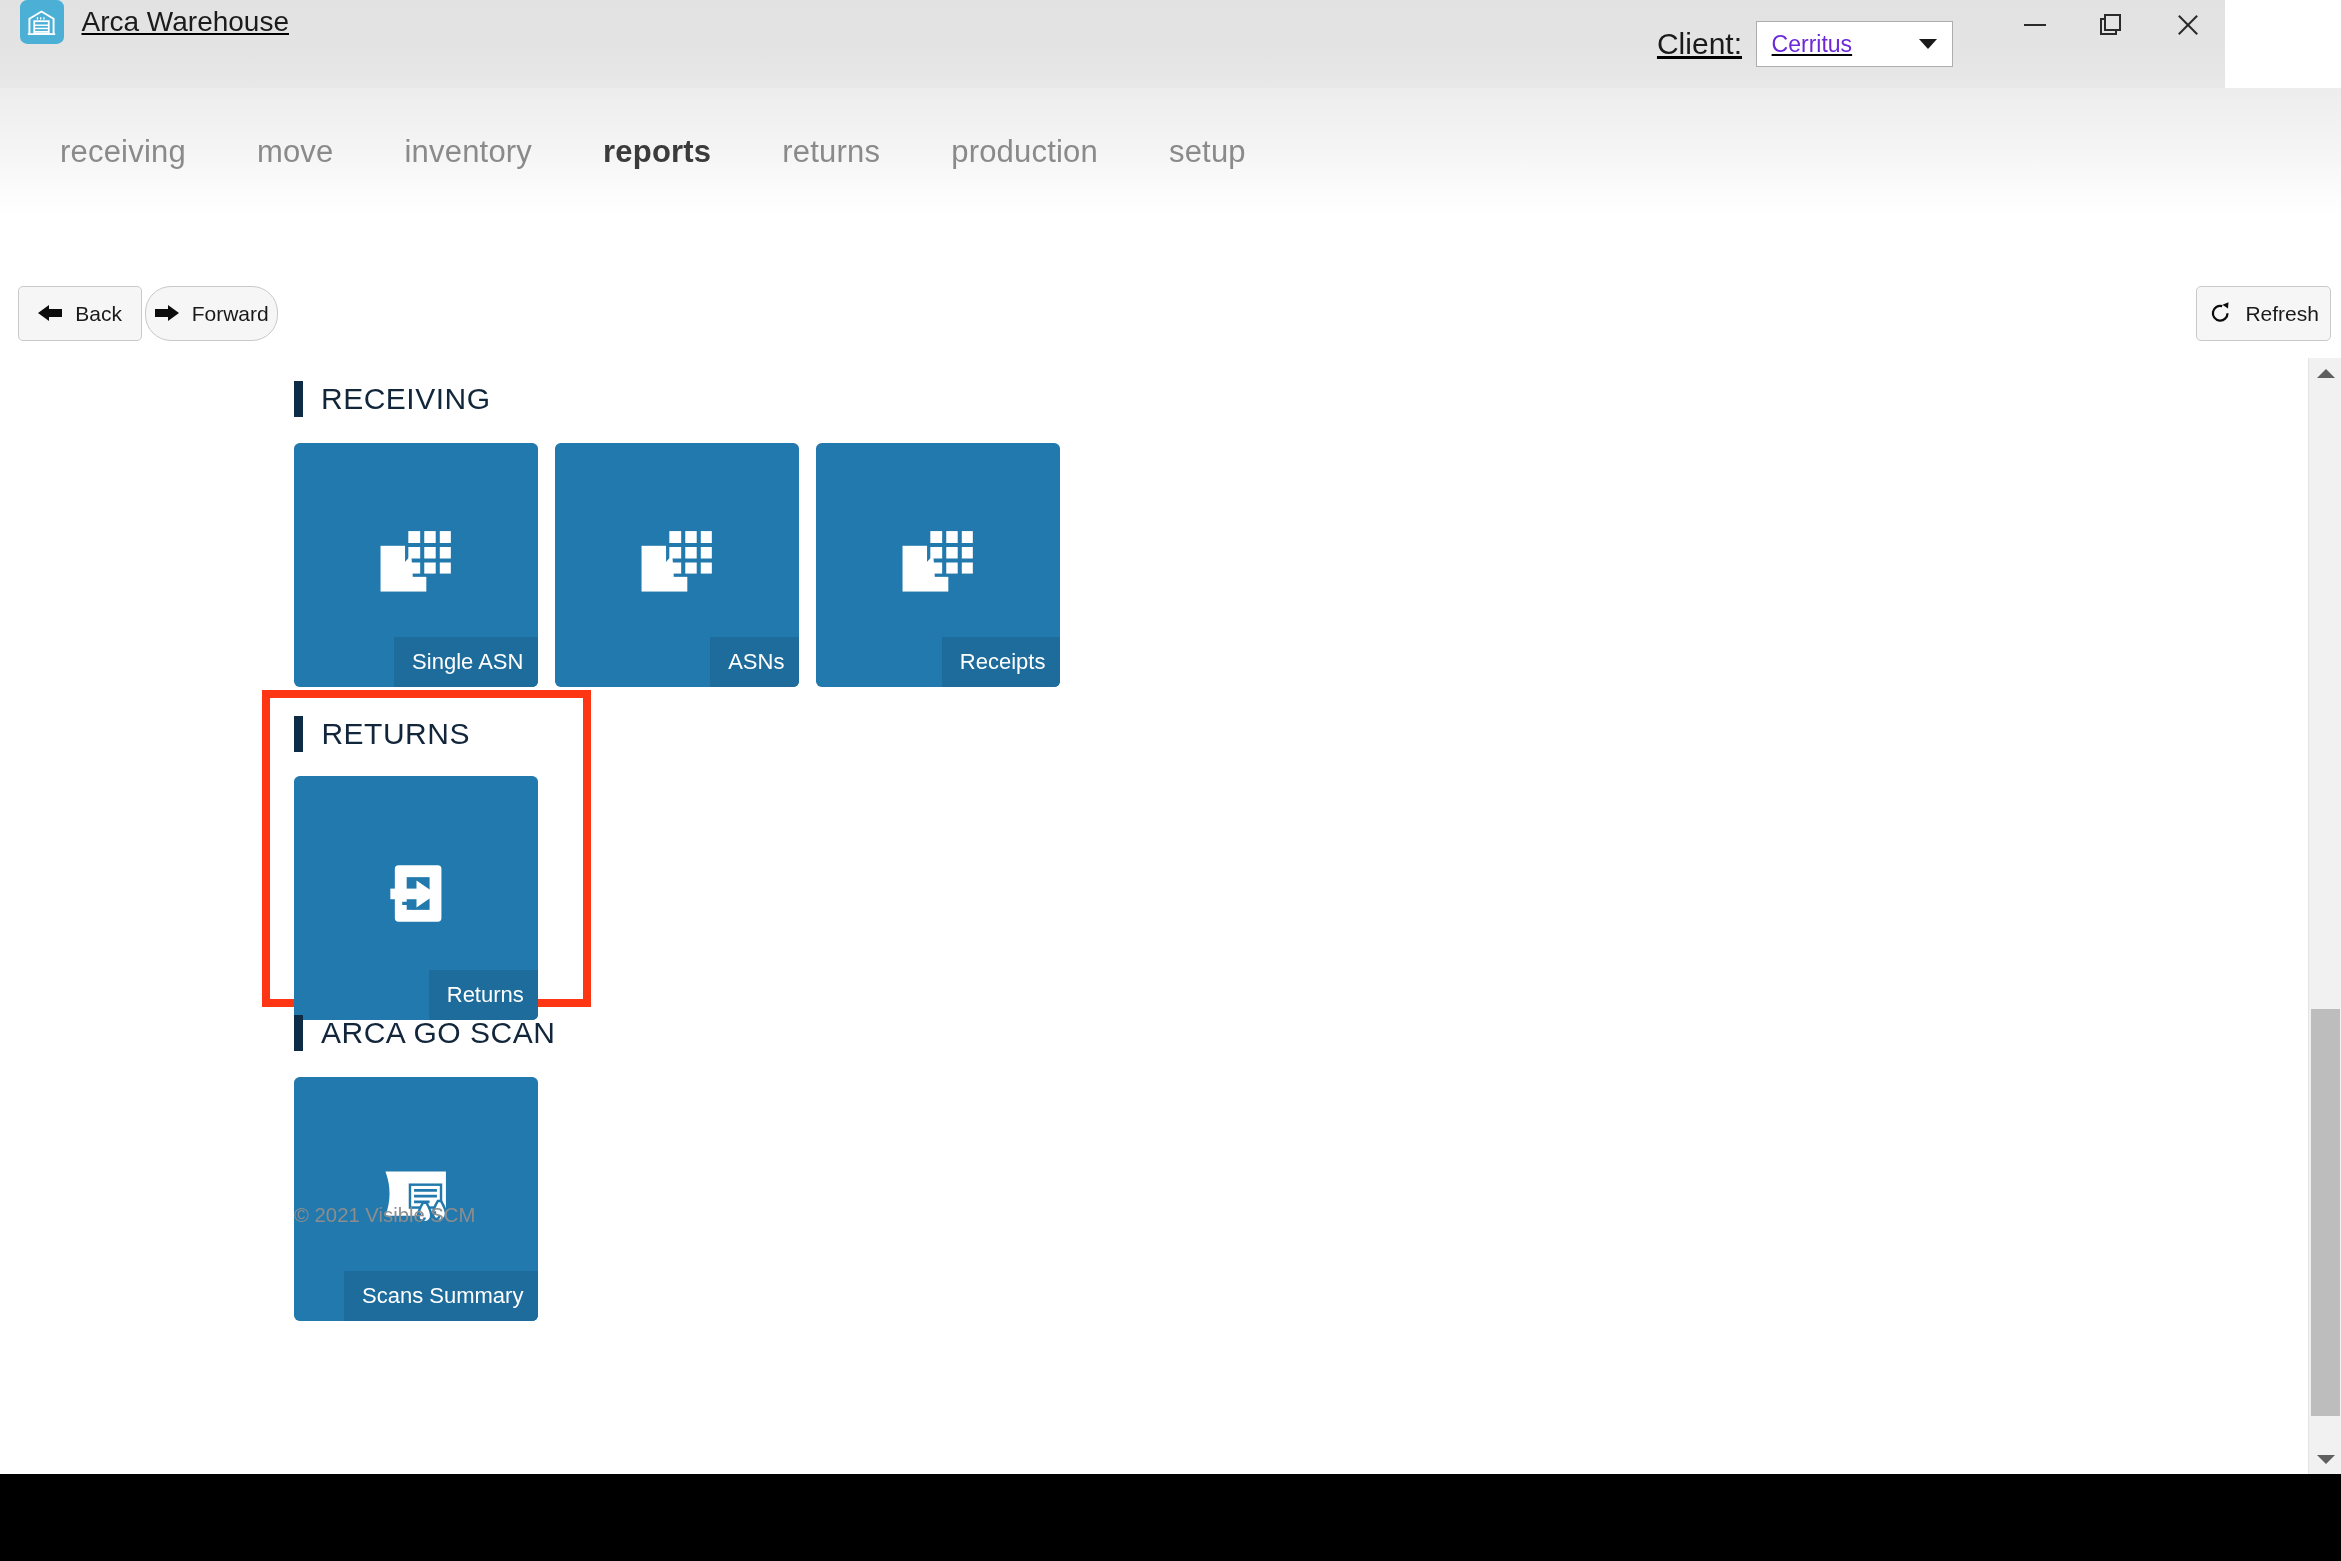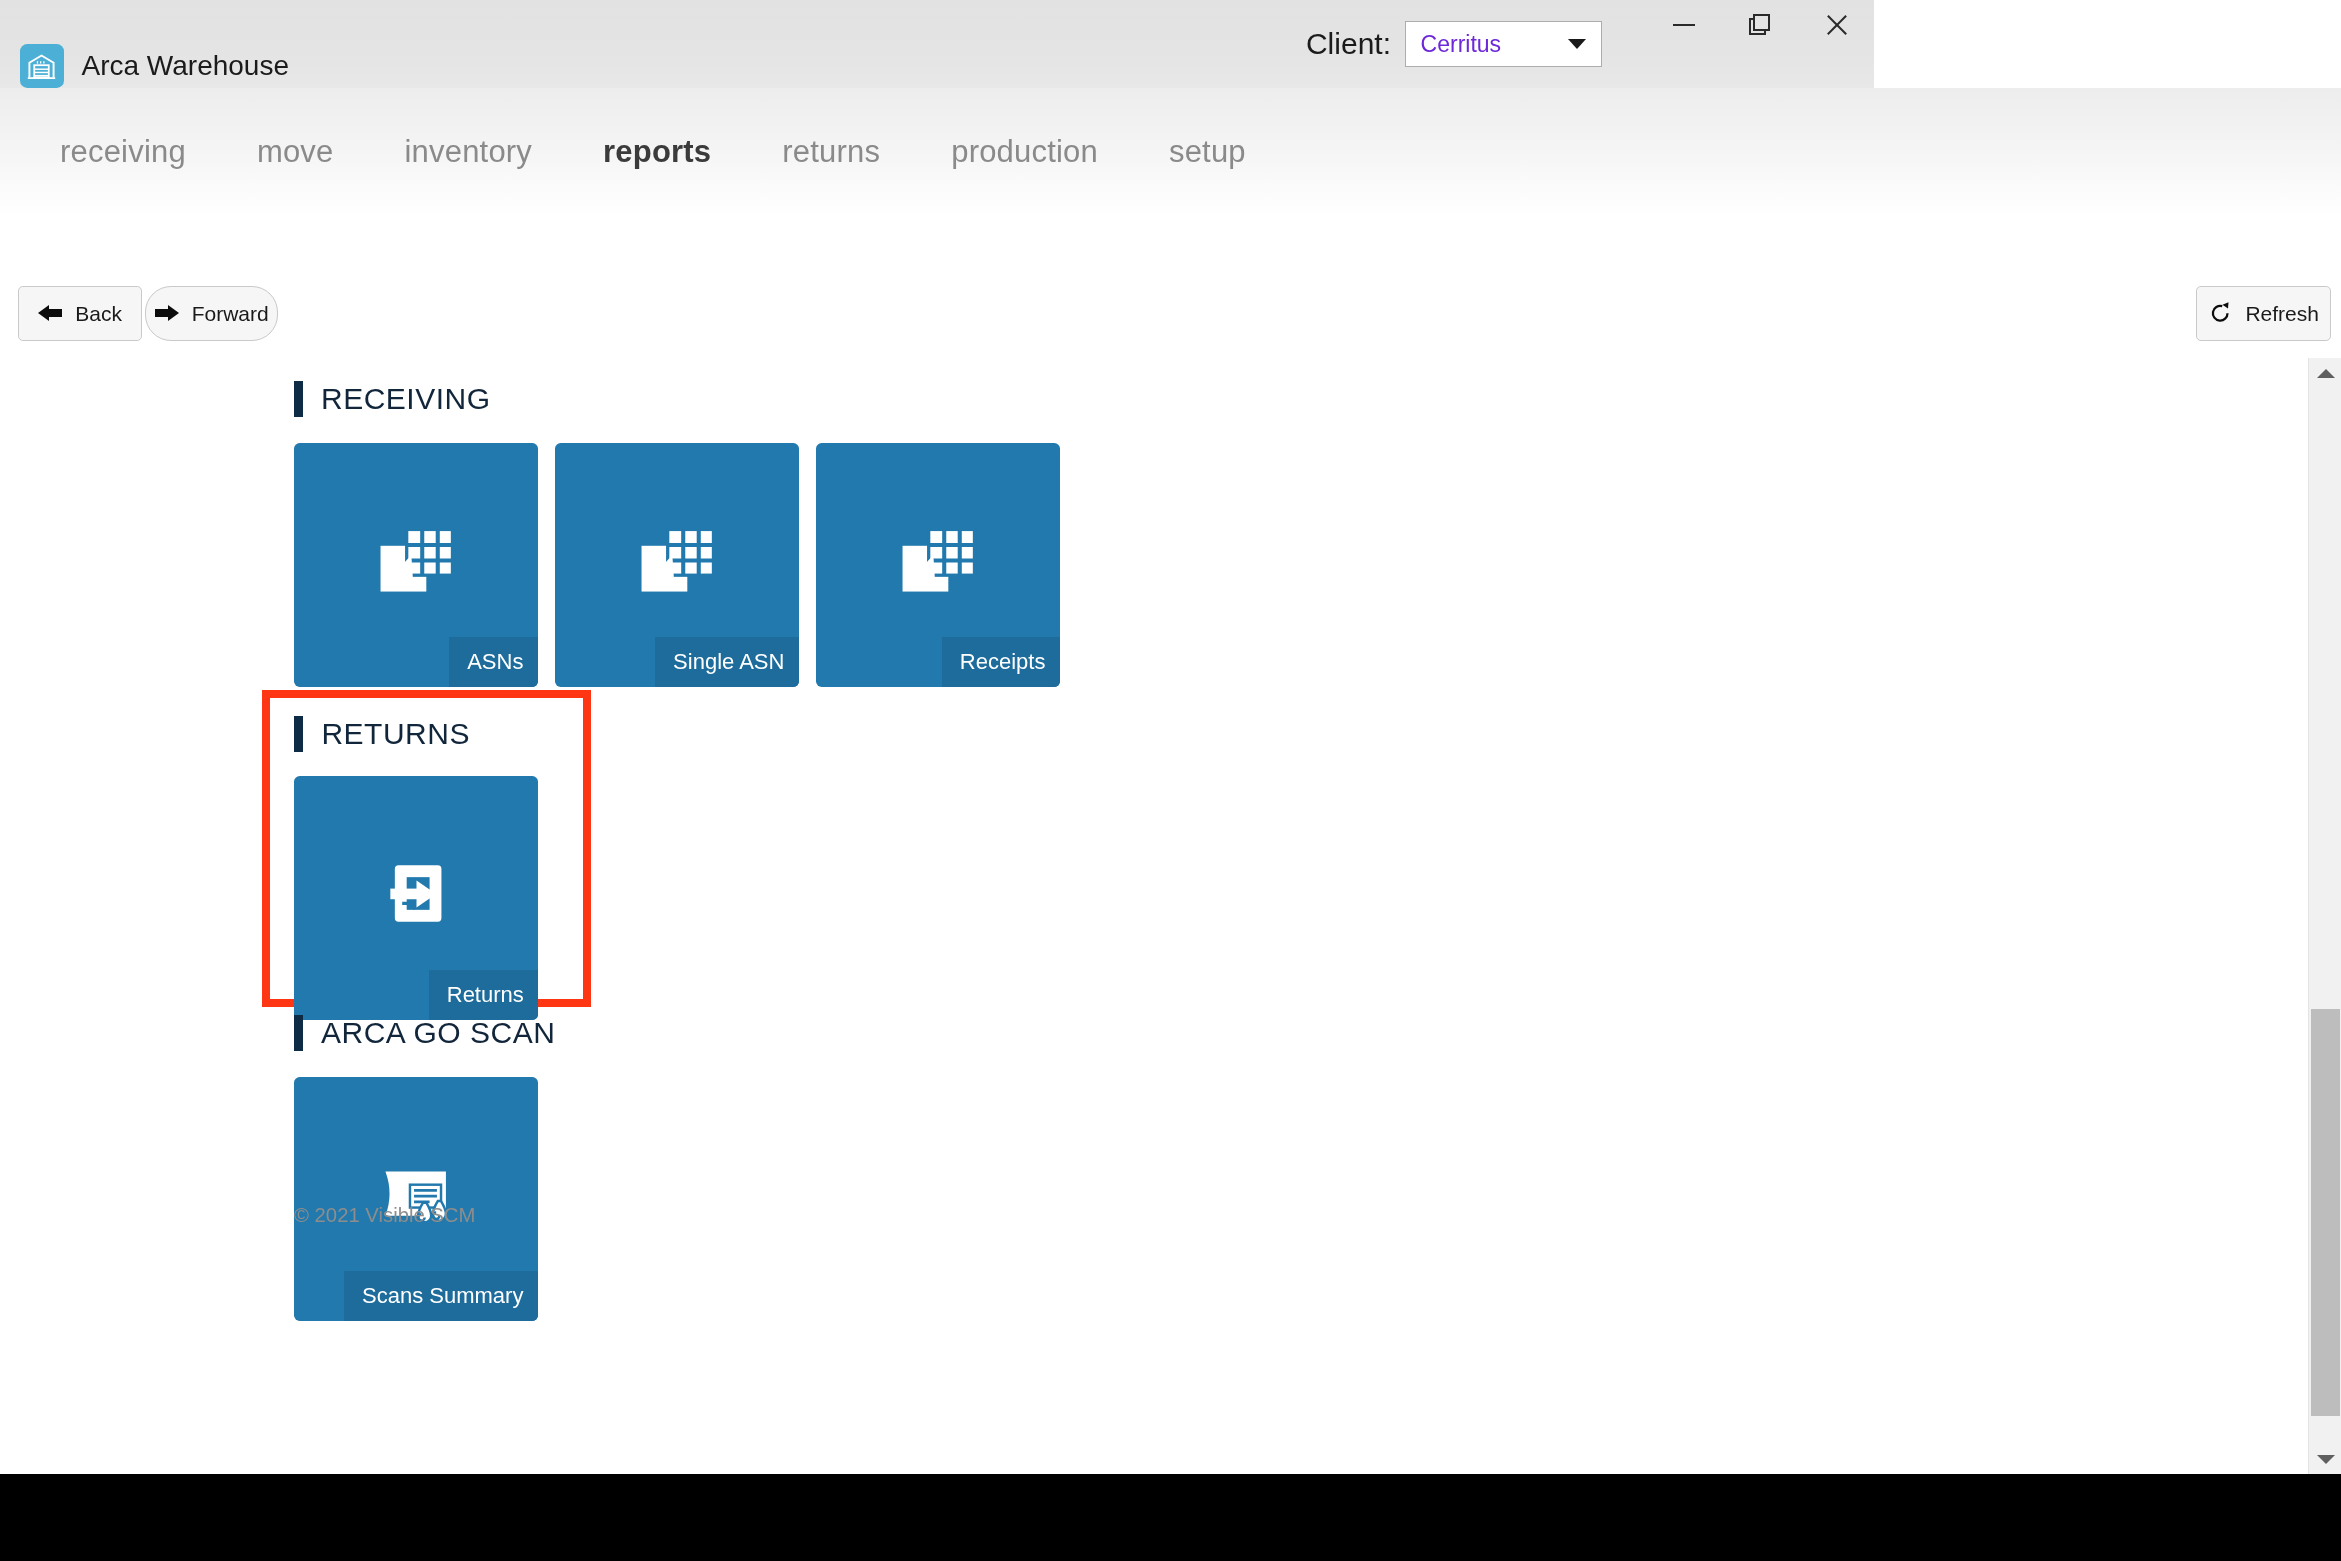--- a/index.html
+++ b/index.html
@@ -11,23 +11,23 @@
   }
   #app {
     position: relative;
     width: 2342px; height: 1561px;
     background: #ffffff;
   }
 
   
   .titlebar {
     position: absolute; top: 0; left: 0;
-    width: 1874px; height: 88px;
+    width: 2225px; height: 88px;
     background: linear-gradient(to bottom, #e2e2e2 0%, #e4e4e4 60%, #e8e8e8 100%);
-    display: flex; align-items: flex-end;
+    display: flex; align-items: flex-start; text-decoration: underline;
   }
   .title-left {
     display: flex; align-items: center;
     padding-left: 19.5px;
     gap: 18px;
   }
   .app-icon {
     width: 44px; height: 44px;
     background: #4cb0d6;
     border-radius: 7.3px;
@@ -367,37 +367,37 @@
               <rect x="8" y="34" width="56" height="56" fill="#ffffff"></rect>
               <rect x="40" y="14" width="56" height="56" fill="#ffffff"></rect>
               <rect x="40" y="14" width="56" height="56" fill="none" stroke="#2279AD" stroke-width="4"></rect>
               <line x1="59" y1="14" x2="59" y2="70" stroke="#2279AD" stroke-width="5"></line>
               <line x1="78" y1="14" x2="78" y2="70" stroke="#2279AD" stroke-width="5"></line>
               <line x1="40" y1="33" x2="96" y2="33" stroke="#2279AD" stroke-width="5"></line>
               <line x1="40" y1="52" x2="96" y2="52" stroke="#2279AD" stroke-width="5"></line>
               <path d="M44 50 L14 84 L46 80 Z" fill="#ffffff" stroke="#ffffff" stroke-width="4" stroke-linejoin="round"></path>
             </svg>
           </div>
-          <div class="tile-label">ASNs</div>
+          <div class="tile-label">Single ASN</div>
         </div>
 
         <div class="tile">
           <div class="tile-icon">
             <svg width="85" height="85" viewBox="0 0 104 104" aria-hidden="true">
               <rect x="8" y="34" width="56" height="56" fill="#ffffff"></rect>
               <rect x="40" y="14" width="56" height="56" fill="#ffffff"></rect>
               <rect x="40" y="14" width="56" height="56" fill="none" stroke="#2279AD" stroke-width="4"></rect>
               <line x1="59" y1="14" x2="59" y2="70" stroke="#2279AD" stroke-width="5"></line>
               <line x1="78" y1="14" x2="78" y2="70" stroke="#2279AD" stroke-width="5"></line>
               <line x1="40" y1="33" x2="96" y2="33" stroke="#2279AD" stroke-width="5"></line>
               <line x1="40" y1="52" x2="96" y2="52" stroke="#2279AD" stroke-width="5"></line>
               <path d="M44 50 L14 84 L46 80 Z" fill="#ffffff" stroke="#ffffff" stroke-width="4" stroke-linejoin="round"></path>
             </svg>
           </div>
-          <div class="tile-label">Single ASN</div>
+          <div class="tile-label">ASNs</div>
         </div>
 
         <div class="tile">
           <div class="tile-icon">
             <svg width="85" height="85" viewBox="0 0 104 104" aria-hidden="true">
               <rect x="8" y="34" width="56" height="56" fill="#ffffff"></rect>
               <rect x="40" y="14" width="56" height="56" fill="#ffffff"></rect>
               <rect x="40" y="14" width="56" height="56" fill="none" stroke="#2279AD" stroke-width="4"></rect>
               <line x1="59" y1="14" x2="59" y2="70" stroke="#2279AD" stroke-width="5"></line>
               <line x1="78" y1="14" x2="78" y2="70" stroke="#2279AD" stroke-width="5"></line>

